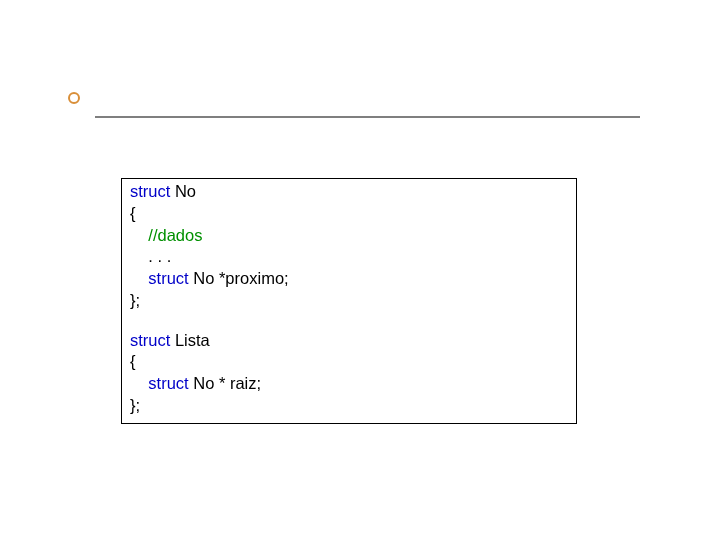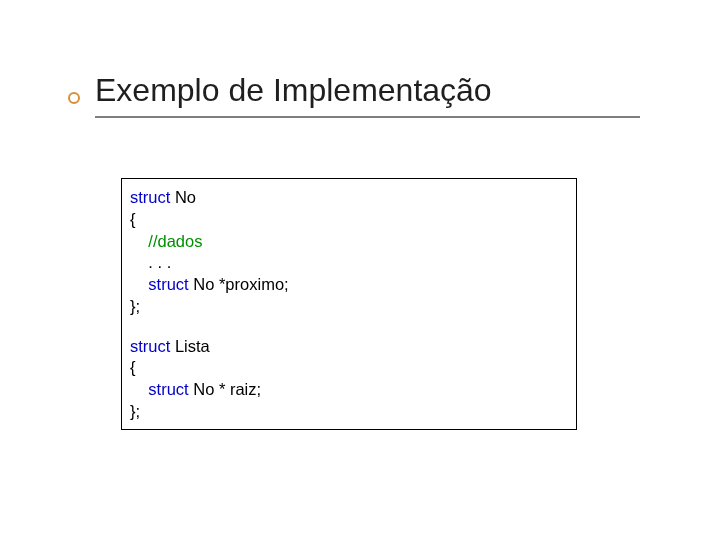--- a/index.html
+++ b/index.html
@@ -45,39 +45,38 @@
     box-sizing: border-box;
     background: transparent;
   }
   .code-box {
     position: absolute;
     left: 121px;
     top: 178px;
     width: 456px;
     border: 1.5px solid #000;
     box-sizing: border-box;
-    padding: 8px 8px 6px 8px;
+    padding: 2px 8px 6px 8px;
     font-family: Verdana, Geneva, sans-serif;
     font-size: 16.5px;
     line-height: 1.32;
     color: #000;
     white-space: pre;
   }
   .kw { color: #0000c8; }
   .cm { color: #009000; }
   .gap { height: 18px; }
 </style>
 </head>
 <body>
 
 <div class="slide">
 
   <div class="bullet"></div>
 
-  <div class="title">Exemplo de Implementação</div>
   <div class="title-rule"></div>
 
   <div class="code-box"><span><span class="kw">struct</span><span> No</span></span>
 <span>{</span>
 <span><span>    </span><span class="cm">//dados</span></span>
 <span><span>    </span><span>. . .</span></span>
 <span><span>    </span><span class="kw">struct</span><span> No *proximo;</span></span>
 <span>};</span>
 <div class="gap"></div><span><span class="kw">struct</span><span> Lista</span></span>
 <span>{</span>

